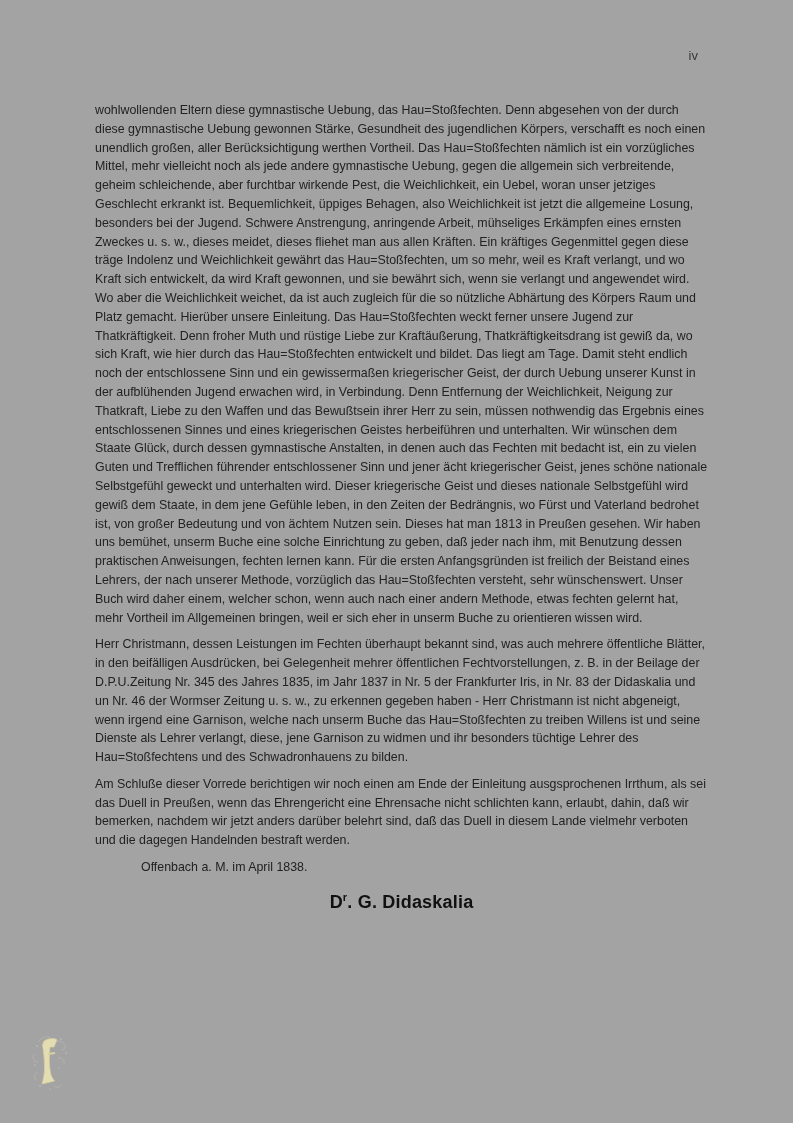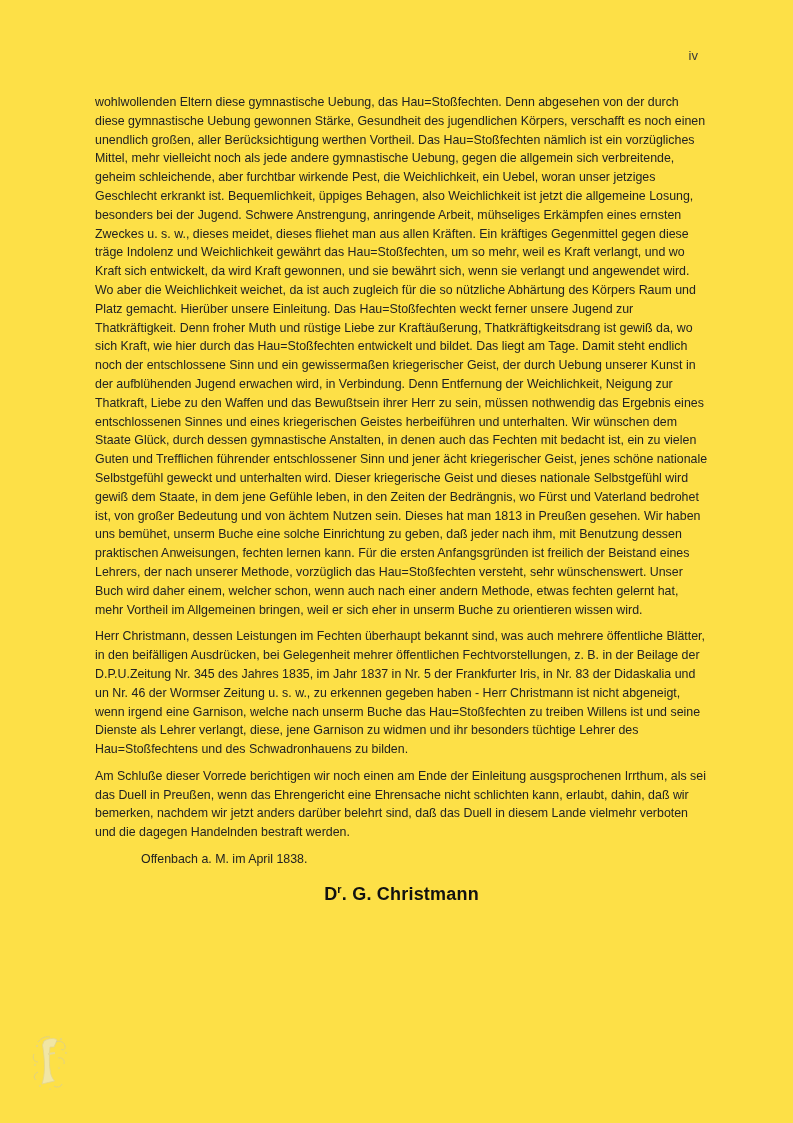--- a/index.html
+++ b/index.html
@@ -8,32 +8,32 @@
     width: 793px;
     height: 1123px;
     position: relative;
     font-family: "Liberation Sans", sans-serif;
     color: #1f1f1f;
     overflow: hidden;
   }
   .page {
     position: absolute;
     inset: 0;
-    background: #fde047;
+    background: #a3a3a3;
   }
   .page-number {
     position: absolute;
     top: 48px;
     right: 95px;
     font-size: 13px;
     color: #3a3a3a;
   }
   .text-block {
     position: absolute;
-    top: 93px;
+    top: 101px;
     left: 95px;
     width: 613px;
     font-size: 12.4px;
     line-height: 18.8px;
     text-align: left;
     color: #222222;
   }
   .text-block p.body-paragraph {
     margin-bottom: 8px;
   }
@@ -73,21 +73,21 @@
   <div class="page-number">iv</div>
 
   <div class="text-block">
     <p class="body-paragraph">wohlwollenden Eltern diese gymnastische Uebung, das Hau=Stoßfechten. Denn abgesehen von der durch diese gymnastische Uebung gewonnen Stärke, Gesundheit des jugendlichen Körpers, verschafft es noch einen unendlich großen, aller Berücksichtigung werthen Vortheil. Das Hau=Stoßfechten nämlich ist ein vorzügliches Mittel, mehr vielleicht noch als jede andere gymnastische Uebung, gegen die allgemein sich verbreitende, geheim schleichende, aber furchtbar wirkende Pest, die Weichlichkeit, ein Uebel, woran unser jetziges Geschlecht erkrankt ist. Bequemlichkeit, üppiges Behagen, also Weichlichkeit ist jetzt die allgemeine Losung, besonders bei der Jugend. Schwere Anstrengung, anringende Arbeit, mühseliges Erkämpfen eines ernsten Zweckes u. s. w., dieses meidet, dieses fliehet man aus allen Kräften. Ein kräftiges Gegenmittel gegen diese träge Indolenz und Weichlichkeit gewährt das Hau=Stoßfechten, um so mehr, weil es Kraft verlangt, und wo Kraft sich entwickelt, da wird Kraft gewonnen, und sie bewährt sich, wenn sie verlangt und angewendet wird. Wo aber die Weichlichkeit weichet, da ist auch zugleich für die so nützliche Abhärtung des Körpers Raum und Platz gemacht. Hierüber unsere Einleitung. Das Hau=Stoßfechten weckt ferner unsere Jugend zur Thatkräftigkeit. Denn froher Muth und rüstige Liebe zur Kraftäußerung, Thatkräftigkeitsdrang ist gewiß da, wo sich Kraft, wie hier durch das Hau=Stoßfechten entwickelt und bildet. Das liegt am Tage. Damit steht endlich noch der entschlossene Sinn und ein gewissermaßen kriegerischer Geist, der durch Uebung unserer Kunst in der aufblühenden Jugend erwachen wird, in Verbindung. Denn Entfernung der Weichlichkeit, Neigung zur Thatkraft, Liebe zu den Waffen und das Bewußtsein ihrer Herr zu sein, müssen nothwendig das Ergebnis eines entschlossenen Sinnes und eines kriegerischen Geistes herbeiführen und unterhalten. Wir wünschen dem Staate Glück, durch dessen gymnastische Anstalten, in denen auch das Fechten mit bedacht ist, ein zu vielen Guten und Trefflichen führender entschlossener Sinn und jener ächt kriegerischer Geist, jenes schöne nationale Selbstgefühl geweckt und unterhalten wird. Dieser kriegerische Geist und dieses nationale Selbstgefühl wird gewiß dem Staate, in dem jene Gefühle leben, in den Zeiten der Bedrängnis, wo Fürst und Vaterland bedrohet ist, von großer Bedeutung und von ächtem Nutzen sein. Dieses hat man 1813 in Preußen gesehen. Wir haben uns bemühet, unserm Buche eine solche Einrichtung zu geben, daß jeder nach ihm, mit Benutzung dessen praktischen Anweisungen, fechten lernen kann. Für die ersten Anfangsgründen ist freilich der Beistand eines Lehrers, der nach unserer Methode, vorzüglich das Hau=Stoßfechten versteht, sehr wünschenswert. Unser Buch wird daher einem, welcher schon, wenn auch nach einer andern Methode, etwas fechten gelernt hat, mehr Vortheil im Allgemeinen bringen, weil er sich eher in unserm Buche zu orientieren wissen wird.</p>
     <p class="body-paragraph">Herr Christmann, dessen Leistungen im Fechten überhaupt bekannt sind, was auch mehrere öffentliche Blätter, in den beifälligen Ausdrücken, bei Gelegenheit mehrer öffentlichen Fechtvorstellungen, z. B. in der Beilage der D.P.U.Zeitung Nr. 345 des Jahres 1835, im Jahr 1837 in Nr. 5 der Frankfurter Iris, in Nr. 83 der Didaskalia und un Nr. 46 der Wormser Zeitung u. s. w., zu erkennen gegeben haben - Herr Christmann ist nicht abgeneigt, wenn irgend eine Garnison, welche nach unserm Buche das Hau=Stoßfechten zu treiben Willens ist und seine Dienste als Lehrer verlangt, diese, jene Garnison zu widmen und ihr besonders tüchtige Lehrer des Hau=Stoßfechtens und des Schwadronhauens zu bilden.</p>
     <p class="body-paragraph">Am Schluße dieser Vorrede berichtigen wir noch einen am Ende der Einleitung ausgsprochenen Irrthum, als sei das Duell in Preußen, wenn das Ehrengericht eine Ehrensache nicht schlichten kann, erlaubt, dahin, daß wir bemerken, nachdem wir jetzt anders darüber belehrt sind, daß das Duell in diesem Lande vielmehr verboten und die dagegen Handelnden bestraft werden.</p>
 
     <p class="dateline">Offenbach a. M. im April 1838.</p>
 
     <div class="signature">
-      <span>D</span><sup>r</sup><span>. G. Christmann</span>
+      <span>D</span><sup>r</sup><span>. G. Didaskalia</span>
     </div>
   </div>
 
   <svg class="watermark" viewBox="0 0 42 58" xmlns="http://www.w3.org/2000/svg" aria-hidden="true">
 
     <path d="M16 7 C21 4 27 4 29 6 L26 13 L22 13 C21 21 21 31 22.5 39 C23.5 43 25 45 26.5 47 L14 50 C15.5 45 16.5 40 16.5 33 C16.5 25 15.5 17 14.5 11 Z" fill="#f0e8b6" stroke="#ded39c" stroke-width="0.8"></path>
     <path d="M20 20 L27 19" stroke="#e3d9a4" stroke-width="2" fill="none"></path>
 
     <g fill="none" stroke="#c2c2c2" stroke-width="0.9" opacity="0.65">
       <path d="M10 8 C13 4 18 2 22 3"></path>

